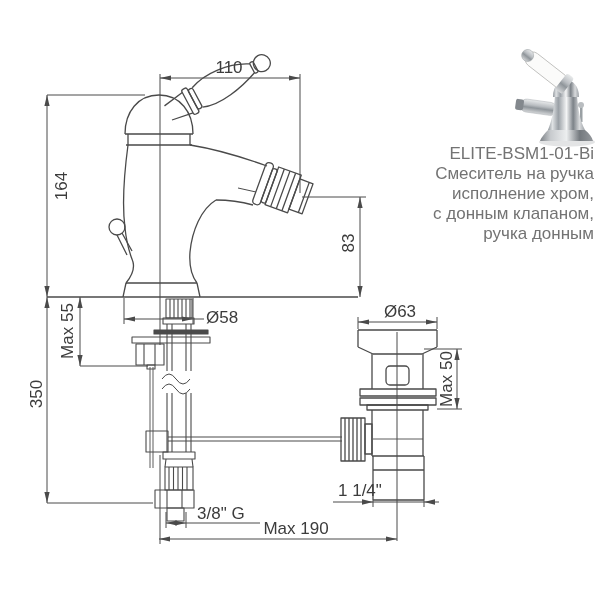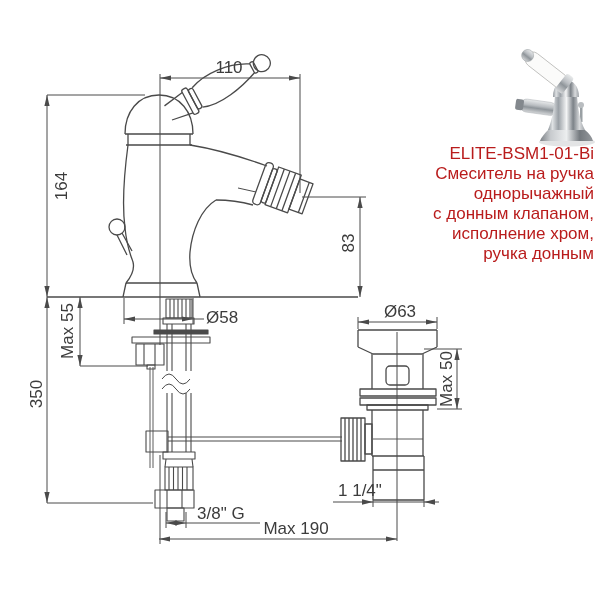--- a/index.html
+++ b/index.html
@@ -1,20 +1,20 @@
 <!DOCTYPE html>
 <html><head>
 <meta charset="utf-8">
 <style>
   html,body{margin:0;padding:0;background:#fff;}
   .canvas{position:relative;width:600px;height:600px;background:#fff;overflow:hidden;
           font-family:"Liberation Sans", sans-serif;margin-left:20px;}
   svg{position:absolute;left:0;top:0;}
   .info{position:absolute;top:144px;right:26px;text-align:right;
-        font-size:17px;line-height:20px;color:#b91c1c;white-space:nowrap;}
+        font-size:17px;line-height:20px;color:#737373;white-space:nowrap;}
   .dim-label{font-size:17px;fill:#3c3c3c;}
 </style>
 </head>
 <body>
 
 <div class="canvas">
 <svg width="600" height="600" viewBox="0 0 600 600">
   <defs>
     <marker id="ah" markerUnits="userSpaceOnUse" markerWidth="12" markerHeight="8" refX="11" refY="4" orient="auto-start-reverse">
       <path d="M11,4 L0,1.4 L0,6.6 Z" fill="#4a4a4a"></path>
@@ -207,18 +207,17 @@
       <rect x="497" y="77" width="50" height="15" rx="7.5" fill="#fbfbfa" stroke="#c0c0be" stroke-width="0.9"></rect>
       <rect x="540" y="74" width="9" height="20" rx="2.5" fill="url(#chromeV)"></rect>
       <circle cx="498" cy="84.5" r="6" fill="url(#chromeV)" stroke="#9b9fa3" stroke-width="0.5"></circle>
     </g>
   </g>
 </svg>
 
 <div class="info">
   <div>ELITE-BSM1-01-Bi</div>
   <div>Смеситель на ручка</div>
-  <div>однорычажный</div>
+  <div>исполнение хром,</div>
   <div>с донным клапаном,</div>
-  <div>исполнение хром,</div>
   <div>ручка донным</div>
 </div>
 </div>
 
 </body></html>

